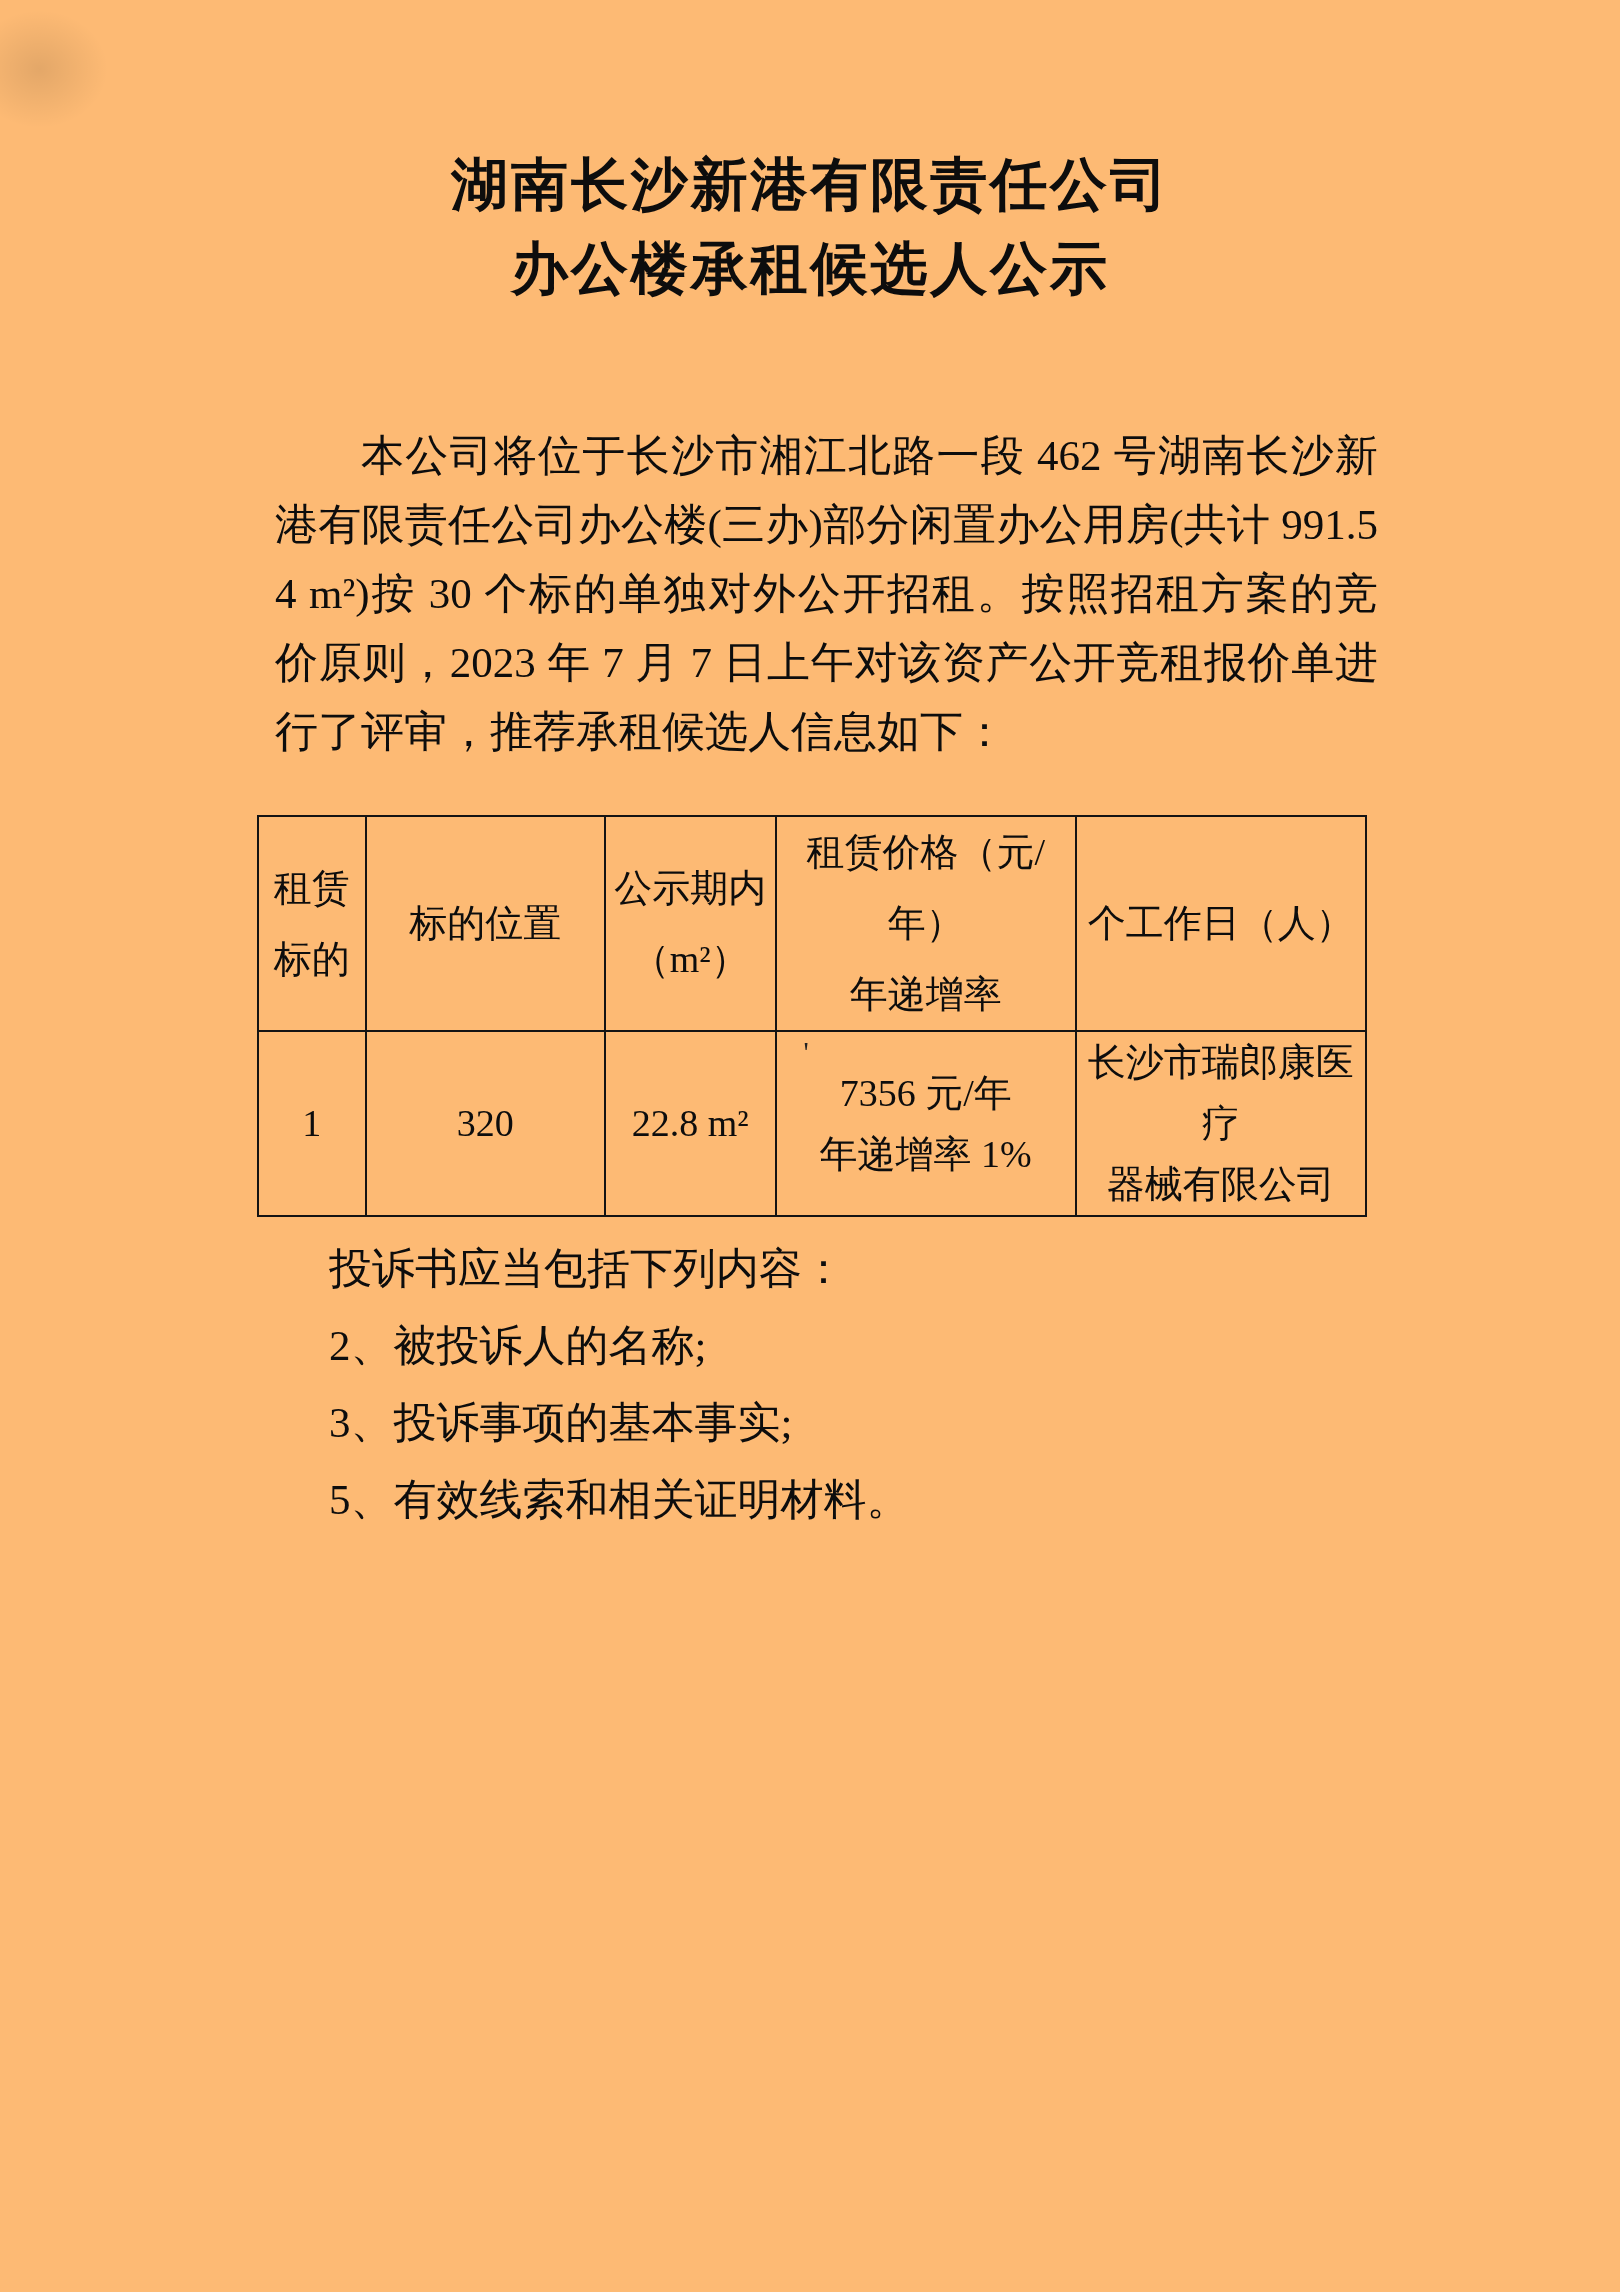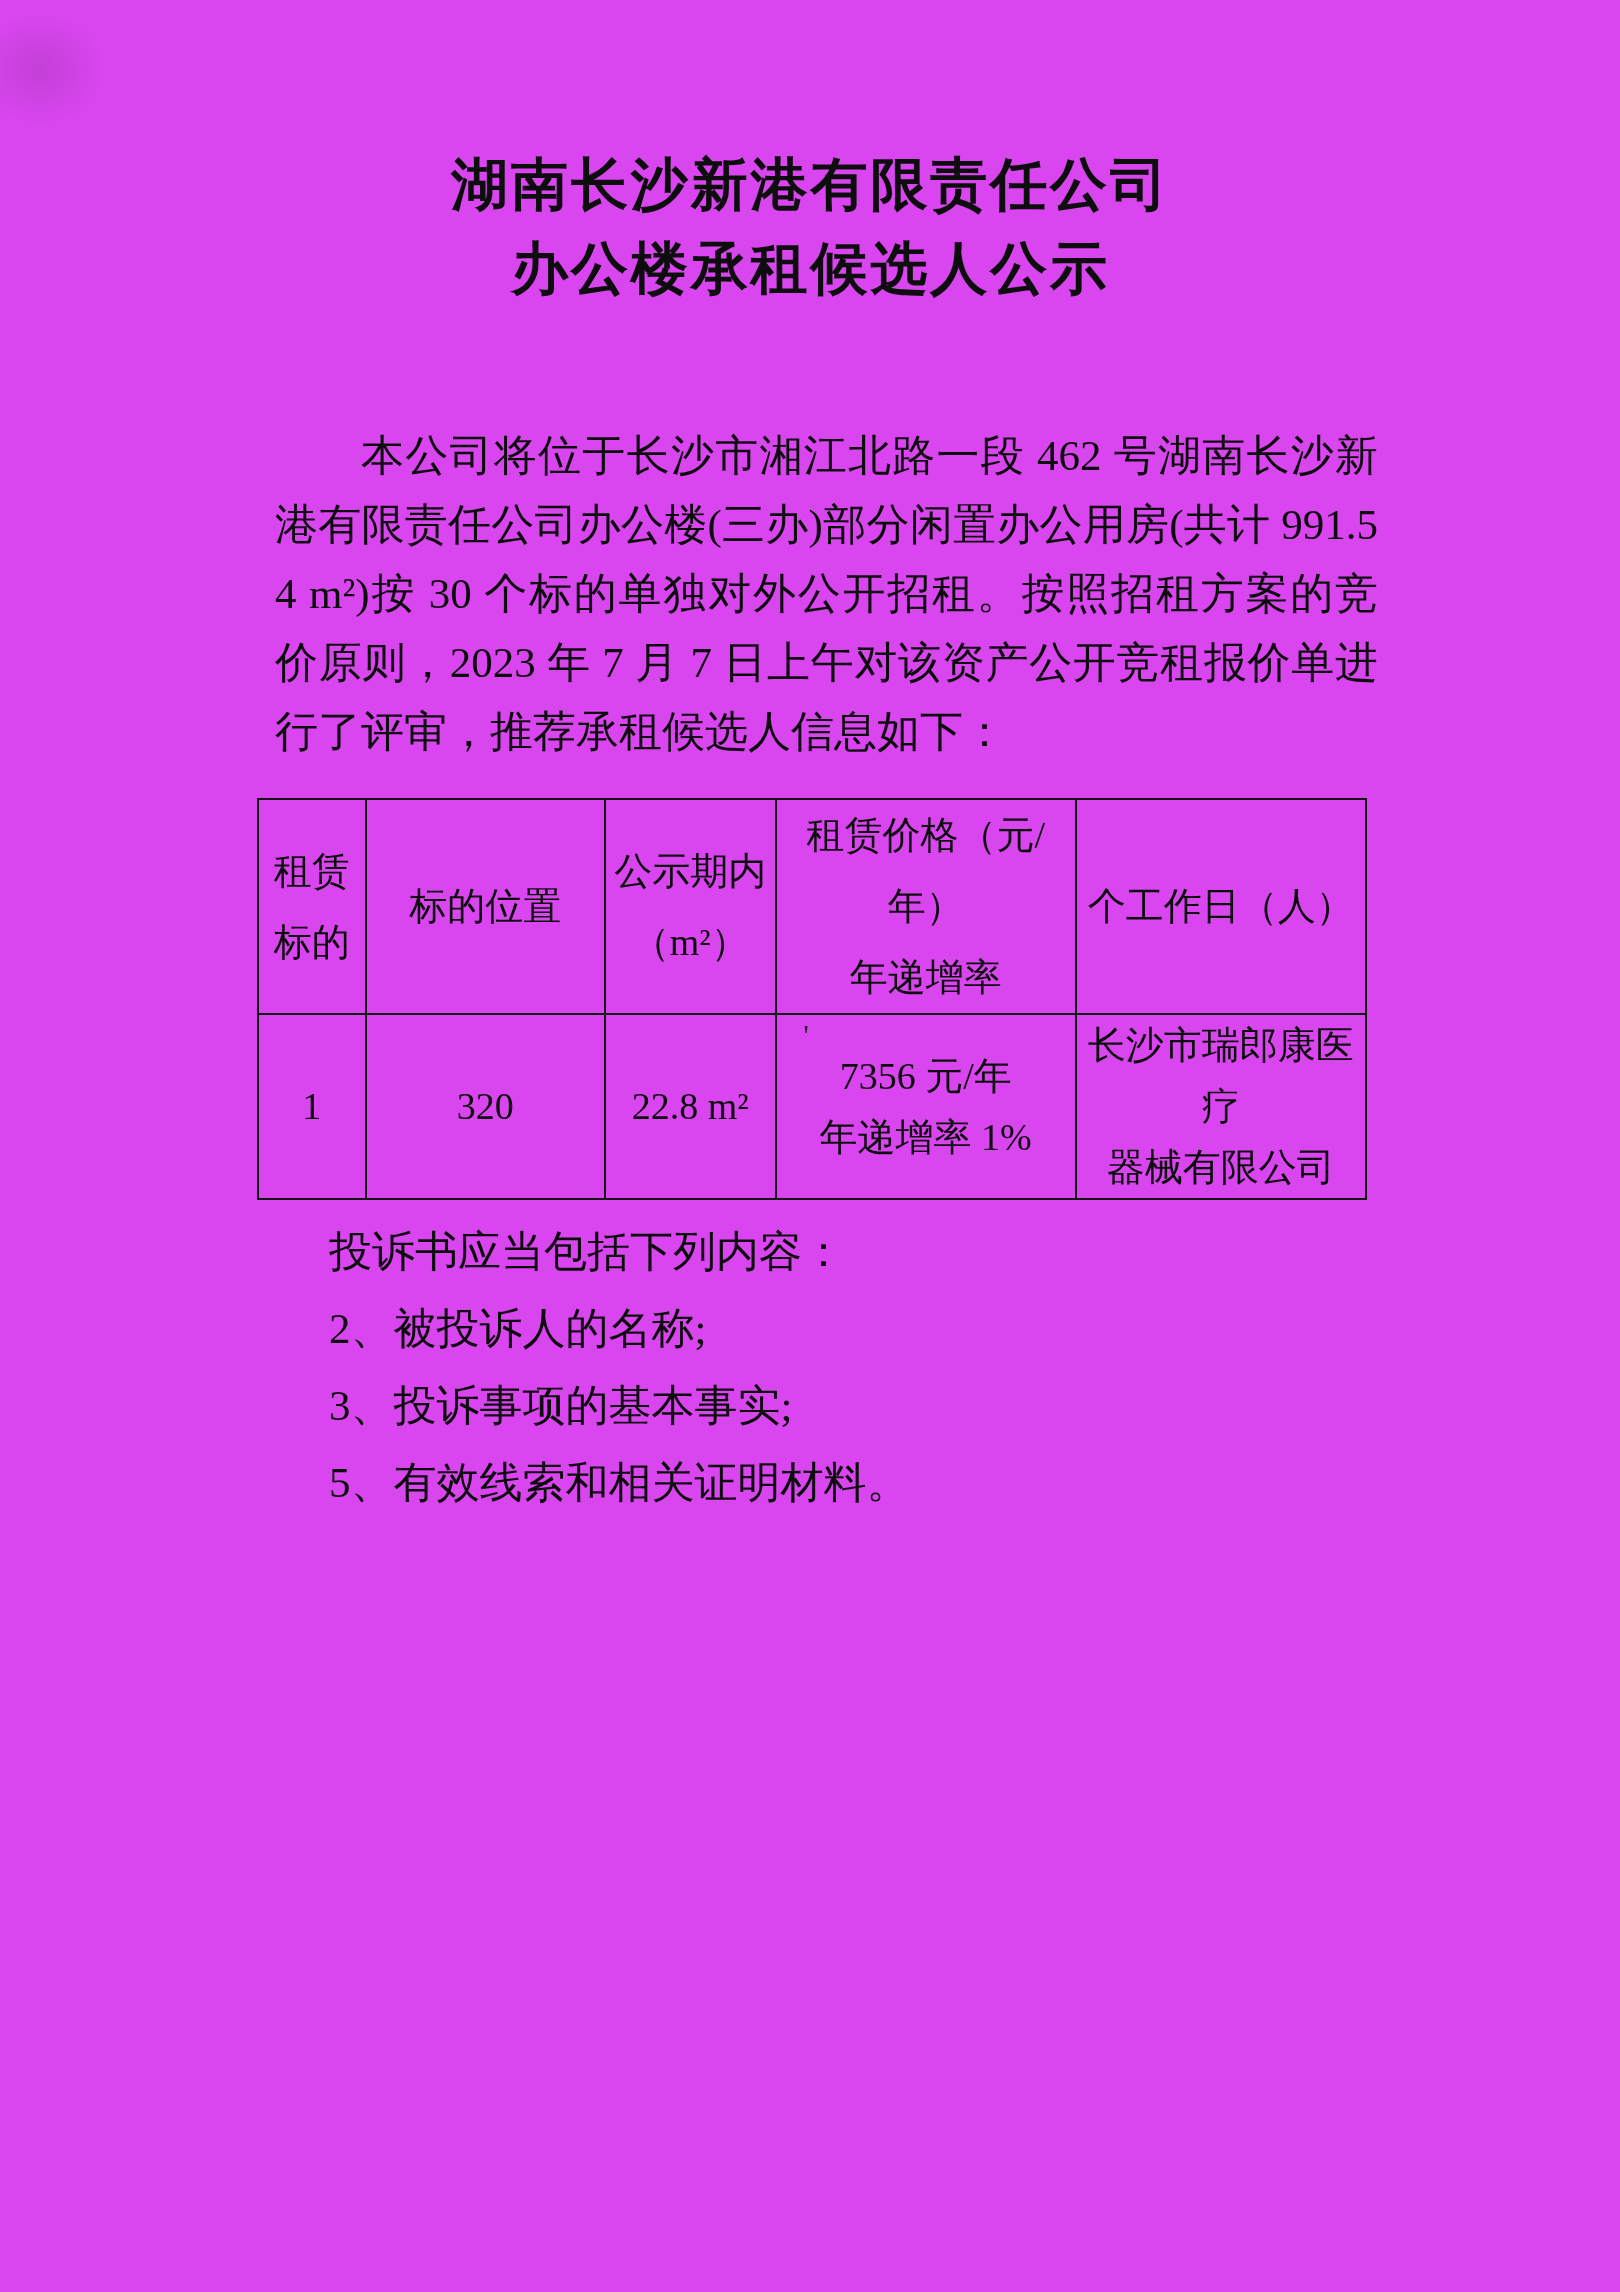--- a/index.html
+++ b/index.html
@@ -4,21 +4,21 @@
 <style>
   html, body {
     margin: 0;
     padding: 0;
     background: #ffffff;
   }
   .page {
     position: relative;
     width: 1620px;
     height: 2293px;
-    background: #d946ef;
+    background: #fdba74;
     font-family: "Liberation Serif", "DejaVu Serif", serif;
     color: #0d0d0d;
     overflow: hidden;
   }
   
   .scan-noise {
     position: absolute;
     left: -29px;
     top: 9.8px;
     width: 137px;
@@ -45,21 +45,21 @@
     line-height: 69px;
     text-align: justify;
     text-justify: inter-ideograph;
     text-indent: 86px;
     word-break: break-all;
     margin-left: 32px;
   }
   .para-intro   { margin-top: 110px; }
   .para-result  { margin-top: 21.6px; }
   .lease-table {
-    margin-top: 32px;
+    margin-top: 49px;
     margin-left: 13.7px;
     width: 1108px;
     border-collapse: collapse;
     table-layout: fixed;
     font-size: 38px;
   }
   .lease-table td {
     border: 2px solid #141414;
     text-align: center;
     vertical-align: middle;

